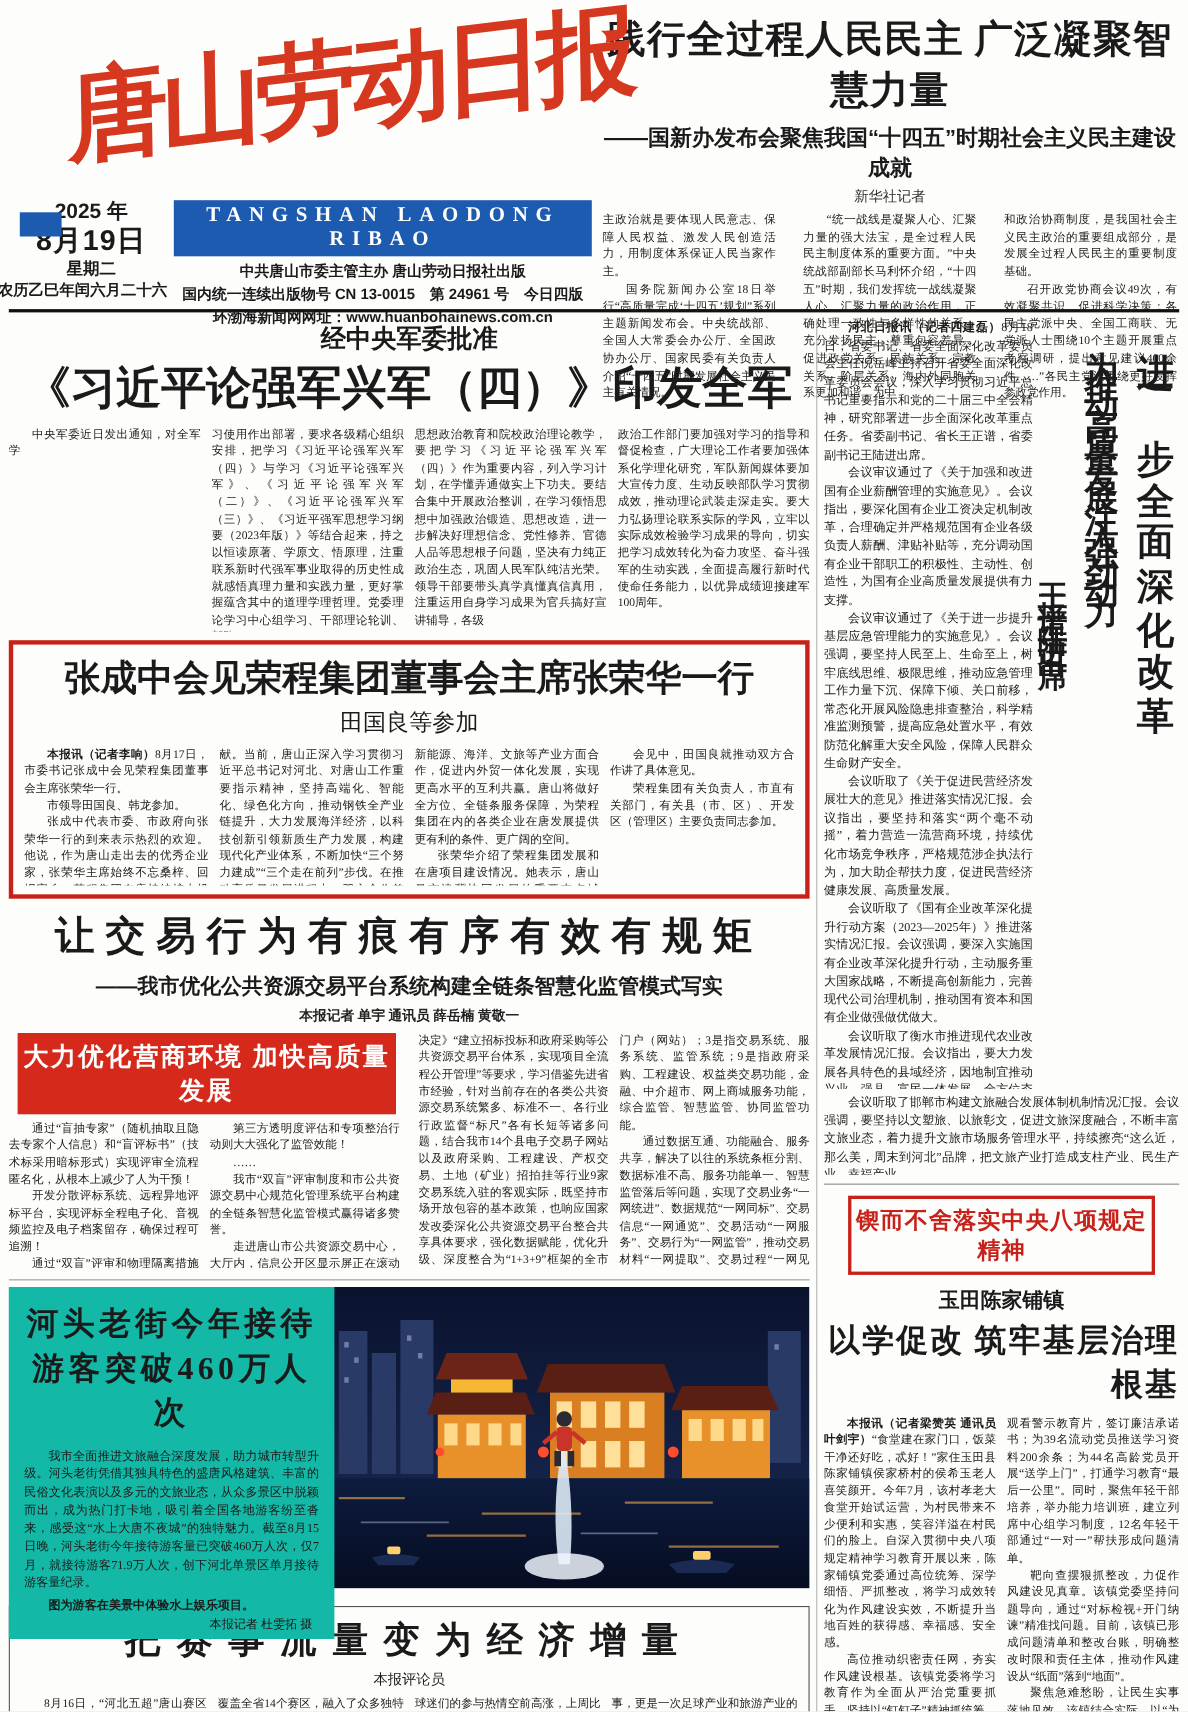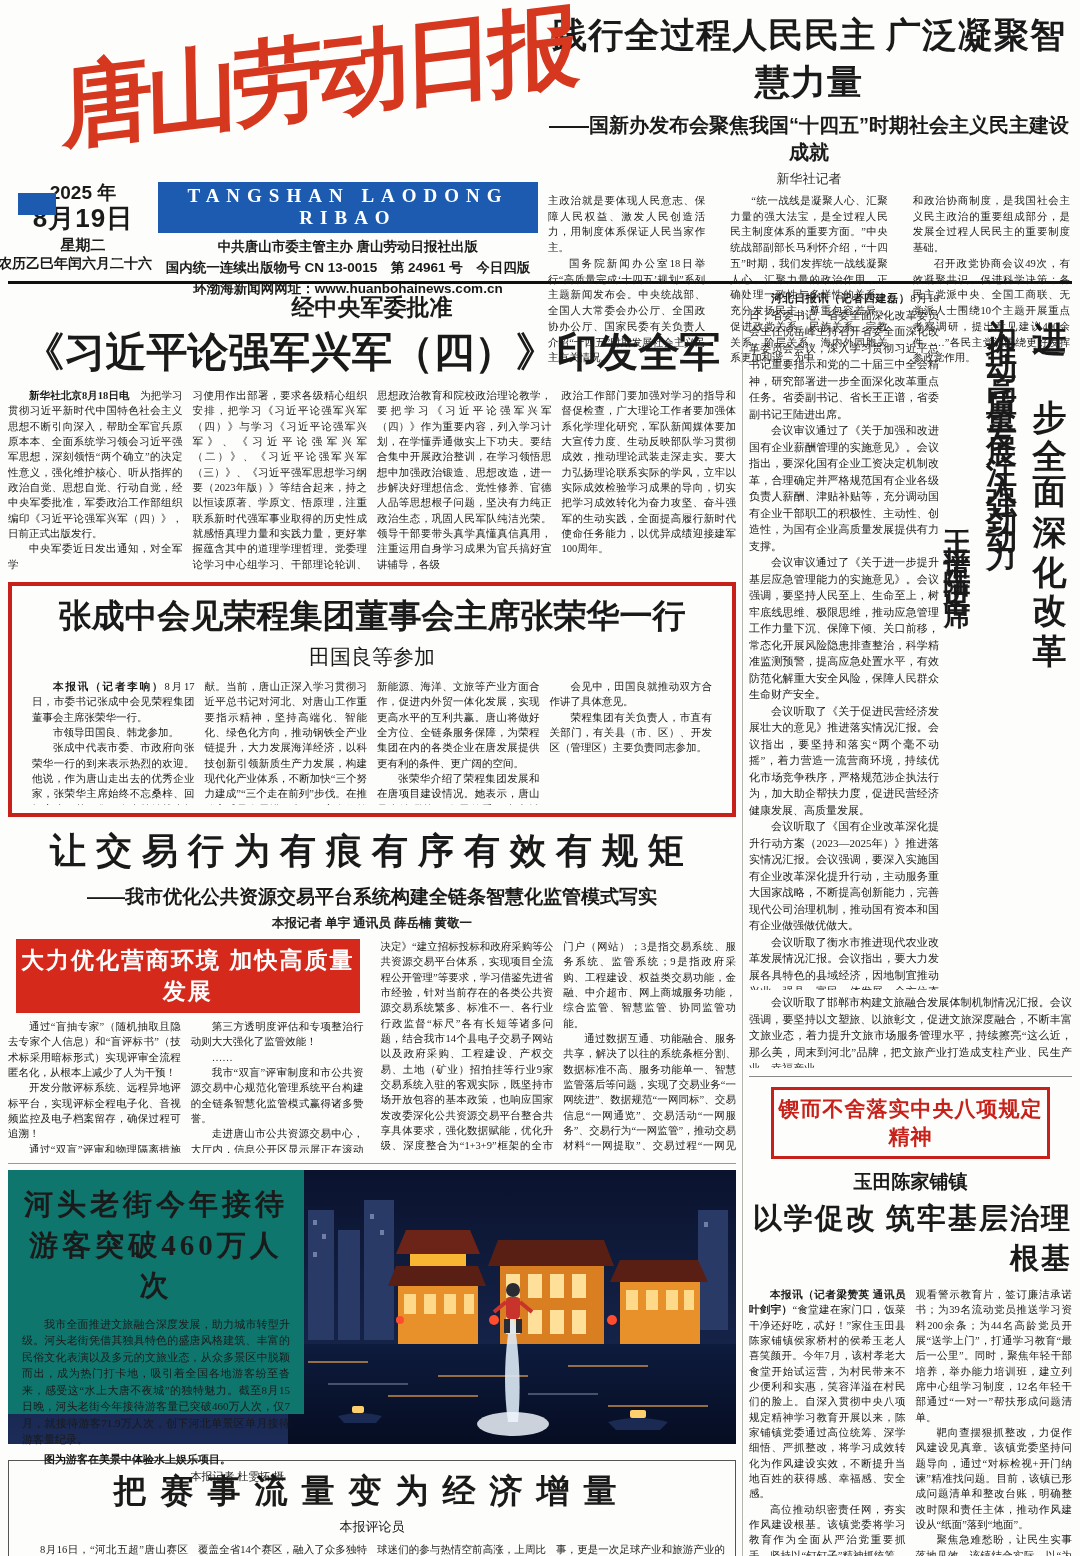--- a/index.html
+++ b/index.html
@@ -44,41 +44,41 @@
   .cols{display:flex;gap:10px;overflow:hidden;}
   .col{flex:1;font-size:10.5px;line-height:1.46;text-align:justify;min-width:0;}
   .col p{margin:0;text-indent:2em;}
   .b{font-weight:bold;}
   
   .army-kicker{font-size:23px;font-weight:700;text-align:center;margin:2px 0 0;}
   .army-head{font-size:41px;font-weight:900;text-align:center;letter-spacing:0px;margin:2px 0 8px;
              font-family:"Liberation Sans","DejaVu Sans",sans-serif;}
   .army-body{height:186px;}
   
-  .meeting-box{border:4px solid #c8211a;margin-top:8px;padding:6px 20px 8px;}
+  .meeting-box{border:4px solid #c8211a;margin-top:8px;padding:6px 10px 8px;}
   .meet-head{font-size:33px;font-weight:900;text-align:center;margin:2px 0 0;
              font-family:"Liberation Sans","DejaVu Sans",sans-serif;}
   .meet-sub{font-size:21px;text-align:center;margin:4px 0 8px;}
   .meeting-body{height:126px;}
   
   .trade{margin-top:10px;}
   .trade-head{font-size:36px;font-weight:900;text-align:center;letter-spacing:10px;margin:6px 0 0;}
   .trade-sub{font-size:19px;font-weight:800;text-align:center;margin:8px 0 0;
              font-family:"Liberation Sans","DejaVu Sans",sans-serif;}
   .trade-by{font-size:12.5px;text-align:center;font-weight:bold;color:#222;margin:5px 0 7px;}
   .trade-cols{display:flex;gap:17px;height:214px;overflow:hidden;}
   .trade-half{width:50%;display:flex;flex-direction:column;min-width:0;}
   .red-banner{background:#d5291c;color:#fff;font-size:23px;font-weight:900;text-align:center;
               padding:6px 0;letter-spacing:2px;margin:0 4px 6px 8px;
               font-family:"Liberation Sans","DejaVu Sans",sans-serif;}
   .half-cols{display:flex;gap:10px;flex:1;overflow:hidden;}
   
   .photo-sec{position:relative;width:728px;height:280px;margin-top:10px;border-top:1px solid #999;padding-top:6px;}
   .photo-frame{position:absolute;left:0;top:6px;width:728px;height:274px;overflow:hidden;}
-  .blue-panel{position:absolute;left:0;top:6px;width:296px;height:244px;background:#0f766e;
+  .blue-panel{position:absolute;left:0;top:6px;width:296px;height:320px;background:#14b8a6;
               padding:10px 14px;box-sizing:border-box;z-index:2;}
   .bp-head{font-size:29px;font-weight:900;text-align:center;letter-spacing:4px;line-height:1.4;margin:4px 0 10px;}
   .bp-body{font-size:11px;line-height:1.5;text-align:justify;text-indent:2em;margin:0;}
   .bp-cap{font-size:11px;font-weight:bold;margin:4px 0 0;text-indent:2em;}
   .bp-credit{font-size:11px;text-align:right;margin:2px 6px 0 0;}
   
   .comm{border:1px solid #555;margin-top:10px;padding:4px 10px 6px;}
   .comm-head{font-size:33px;font-weight:900;text-align:center;letter-spacing:14px;margin:4px 0 0;}
   .comm-by{font-size:13px;text-align:center;margin:4px 0 6px;}
   .comm-body{height:106px;}
@@ -157,21 +157,20 @@
 
   <div class="body-wrap">
 
     <div class="left-main">
 
       <div>
         <div class="army-kicker">经中央军委批准</div>
         <div class="army-head">《习近平论强军兴军（四）》印发全军</div>
         <div class="cols army-body">
           <div class="col">
-            <p><span class="b">新华社北京8月18日电</span><span>　为把学习贯彻习近平新时代中国特色社会主义思想不断引向深入，帮助全军官兵原原本本、全面系统学习领会习近平强军思想，深刻领悟“两个确立”的决定性意义，强化维护核心、听从指挥的政治自觉、思想自觉、行动自觉，经中央军委批准，军委政治工作部组织编印《习近平论强军兴军（四）》，日前正式出版发行。</span></p>
             <p>中央军委近日发出通知，对全军学</p>
           </div>
           <div class="col">
               <p class="noindent" style="text-indent:0">习使用作出部署，要求各级精心组织安排，把学习《习近平论强军兴军（四）》与学习《习近平论强军兴军》、《习近平论强军兴军（二）》、《习近平论强军兴军（三）》、《习近平强军思想学习纲要（2023年版）》等结合起来，持之以恒读原著、学原文、悟原理，注重联系新时代强军事业取得的历史性成就感悟真理力量和实践力量，更好掌握蕴含其中的道理学理哲理。党委理论学习中心组学习、干部理论轮训、部队</p>
             </div>
           <div class="col">
               <p style="text-indent:0">思想政治教育和院校政治理论教学，要把学习《习近平论强军兴军（四）》作为重要内容，列入学习计划，在学懂弄通做实上下功夫。要结合集中开展政治整训，在学习领悟思想中加强政治锻造、思想改造，进一步解决好理想信念、党性修养、官德人品等思想根子问题，坚决有力纯正政治生态，巩固人民军队纯洁光荣。领导干部要带头真学真懂真信真用，注重运用自身学习成果为官兵搞好宣讲辅导，各级</p>
             </div>
           <div class="col">
               <p style="text-indent:0">政治工作部门要加强对学习的指导和督促检查，广大理论工作者要加强体系化学理化研究，军队新闻媒体要加大宣传力度、生动反映部队学习贯彻成效，推动理论武装走深走实。要大力弘扬理论联系实际的学风，立牢以实际成效检验学习成果的导向，切实把学习成效转化为奋力攻坚、奋斗强军的生动实践，全面提高履行新时代使命任务能力，以优异成绩迎接建军100周年。</p>

